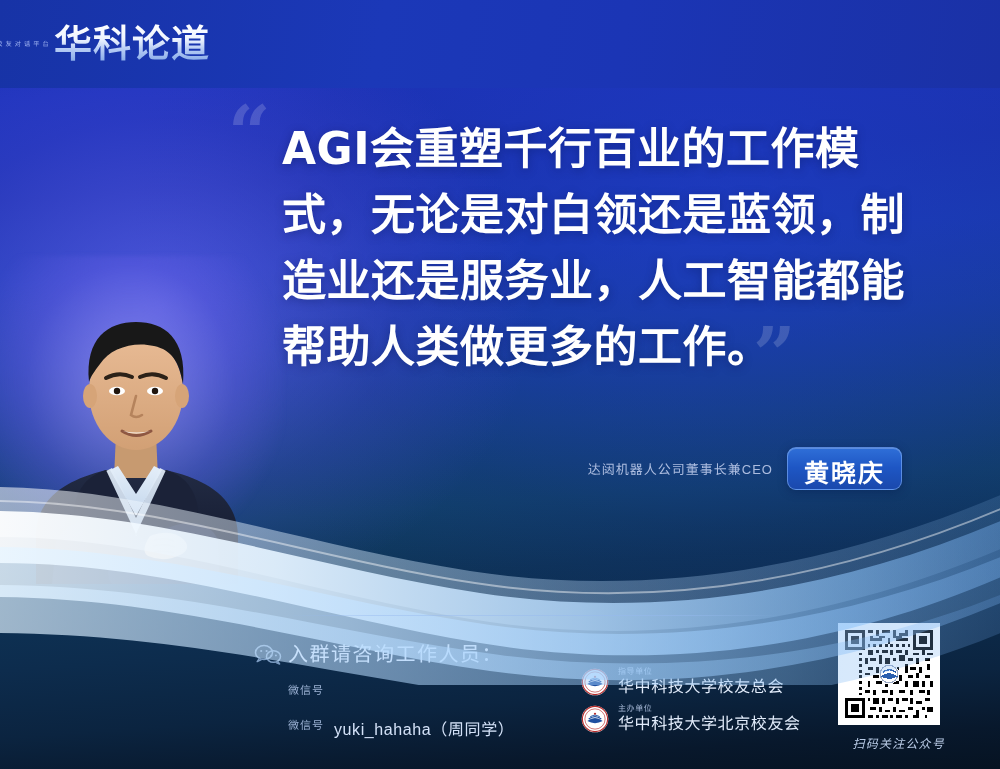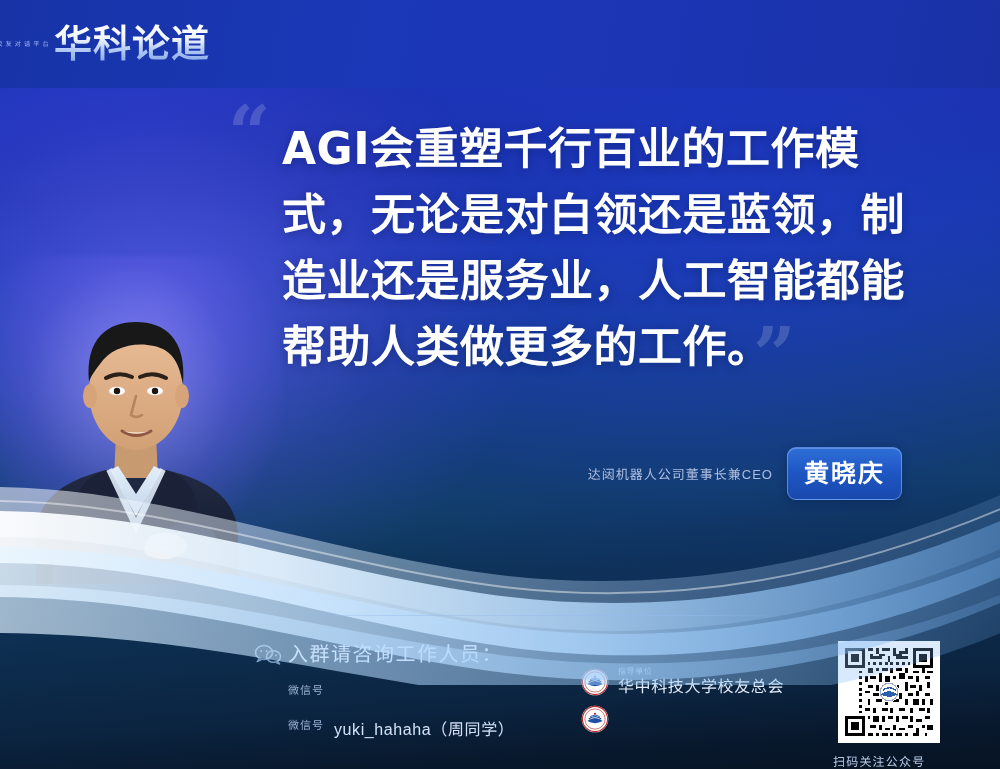--- a/index.html
+++ b/index.html
@@ -83,21 +83,21 @@
     display:flex; align-items:center; gap:14px;
     z-index:15;
   }
   .attrib-role{
     font-size:13px; color:#b9c7e8; letter-spacing:1px; white-space:nowrap;
     opacity:.92;
   }
   .attrib-name{
     background:linear-gradient(180deg,#2f6fd8 0%,#1e56c4 48%,#1a49ad 100%);
     border:1px solid rgba(140,185,255,.55);
-    border-radius:9px; padding:5px 16px 10px;
+    border-radius:9px; padding:5px 16px 0;
     color:#ffffff; font-size:25px; font-weight:bold; letter-spacing:2px;
     white-space:nowrap;
     box-shadow:0 2px 10px rgba(0,20,70,.35), inset 0 1px 0 rgba(255,255,255,.22);
     font-family:"DejaVu Sans","Liberation Sans",sans-serif;
   }
 
   
   .portrait{
     position:absolute; left:22px; top:284px; width:228px; height:300px;
     z-index:12;
@@ -132,21 +132,21 @@
   .wx-label{ font-size:11px; color:#9cb2d4; letter-spacing:1px; }
   .wx-val{ font-size:16px; color:#d4e2f8; letter-spacing:0.6px; }
 
   .orgs{ position:absolute; left:581px; top:668px; }
   .org-row{ display:flex; align-items:center; gap:9px; margin-bottom:9px; }
   .org-seal{ width:28px; height:28px; flex:0 0 28px; }
   .org-text{ display:flex; flex-direction:column; line-height:1.05; }
   .org-kind{ font-size:8px; color:#aabcda; letter-spacing:.6px; margin-bottom:2px; }
   .org-name{ font-size:16px; color:#e2ecfb; letter-spacing:.6px; white-space:nowrap; }
 
-  .qr-block{ position:absolute; left:833px; top:641px; width:112px; text-align:left; }
+  .qr-block{ position:absolute; left:833px; top:623px; width:112px; text-align:right;font-style:italic; }
   .qr-img{ width:102px; height:102px; background:#fff; padding:4px; margin:0 auto; display:block; }
   .qr-cap{ margin-top:9px; font-size:12px; color:#b9cbe6; letter-spacing:1.2px; }
 </style>
 </head>
 <body>
 
 <div class="poster">
 
   <div class="header">
     <div class="logo-wrap">
@@ -307,20 +307,24 @@
     <div class="org-row">
       <svg class="org-seal" viewBox="0 0 40 40">
         <circle cx="20" cy="20" r="19" fill="#ffffff"></circle>
         <circle cx="20" cy="20" r="18" fill="none" stroke="#b52a2a" stroke-width="1.6"></circle>
         <circle cx="20" cy="20" r="14.5" fill="none" stroke="#b52a2a" stroke-width="0.9"></circle>
         <path d="M9 23 q11 -9 22 0 q-11 6 -22 0 Z" fill="#1e4fa0"></path>
         <path d="M11 20 q9 -7 18 0" fill="none" stroke="#1e4fa0" stroke-width="1.6"></path>
         <path d="M13 17 q7 -5 14 0" fill="none" stroke="#1e4fa0" stroke-width="1.3"></path>
         <circle cx="20" cy="12.5" r="1.6" fill="#b52a2a"></circle>
       </svg>
+      <span class="org-text">
+        <span class="org-kind">主办单位</span>
+        <span class="org-name">华中科技大学北京校友会</span>
+      </span>
     </div>
   </div>
 
   <div class="qr-block">
     <svg class="qr-img" viewBox="0 0 33 33" shape-rendering="crispEdges">
       <rect width="33" height="33" fill="#ffffff"></rect>
       <g fill="#000000">
 
         <rect x="1" y="1" width="7" height="7"></rect>
           <rect x="2" y="2" width="5" height="5" fill="#fff"></rect>

